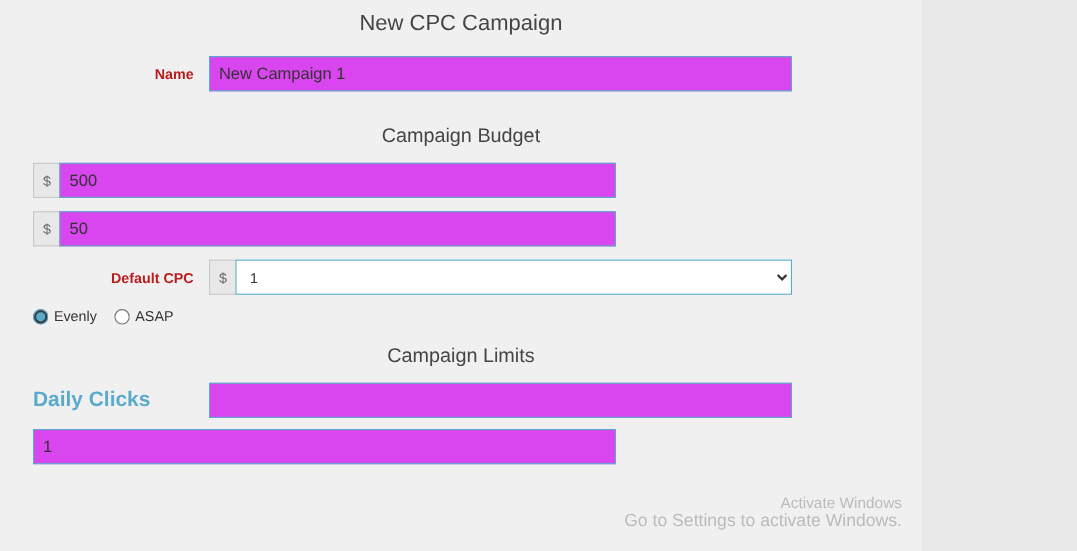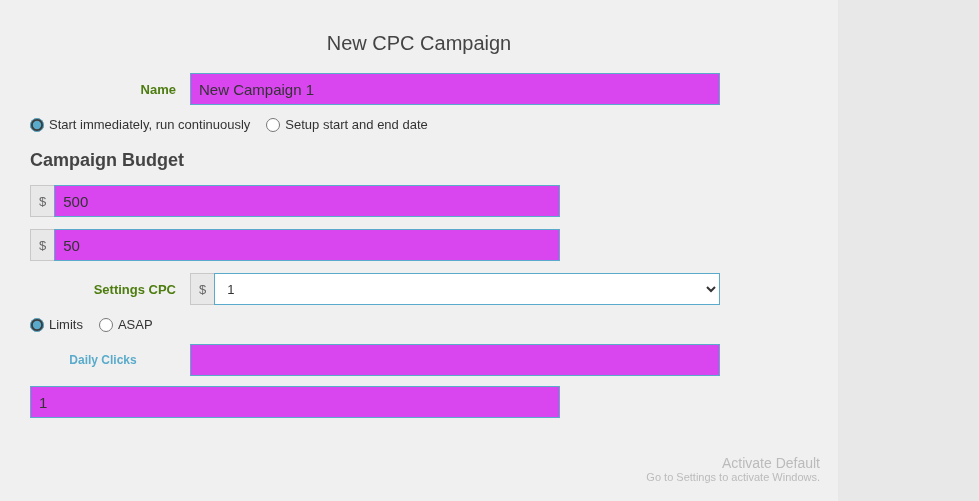--- a/index.html
+++ b/index.html
@@ -8,37 +8,37 @@
       font-family: Arial, sans-serif;
       font-size: 13px;
       color: #333;
       width: 979px;
       min-height: 501px;
     }
     .page-wrapper {
       background: #f0f0f0;
       width: 838px;
       min-height: 501px;
-      padding: 32px 30px 30px 30px;
+      padding: 10px 30px 30px 30px;
       position: relative;
     }
     .section-title {
       text-align: center;
       font-size: 20px;
       font-weight: normal;
       color: #444;
       margin-bottom: 18px;
     }
     .form-row {
       display: flex;
       align-items: center;
       margin-bottom: 12px;
     }
     .form-label {
-      color: #4d7c0f;
+      color: #b91c1c;
       font-weight: bold;
       text-align: right;
       min-width: 160px;
       padding-right: 14px;
       font-size: 13px;
     }
     .form-label-plain {
       color: #333;
       font-weight: bold;
       text-align: right;
@@ -106,23 +106,23 @@
       width: 14px;
       height: 14px;
       cursor: pointer;
     }
     .radio-option label {
       font-size: 13px;
       color: #333;
       cursor: pointer;
     }
     .sub-section-title {
-      text-align: left;
+      text-align: center;
       font-size: 18px;
-      font-weight: bold;
+      font-weight: normal;
       color: #444;
       margin: 18px 0 14px 0;
     }
     .question-mark {
       display: inline-block;
       background: #aaa;
       color: #fff;
       border-radius: 50%;
       width: 14px;
       height: 14px;
@@ -138,21 +138,21 @@
       right: 18px;
       text-align: right;
       color: #aaa;
       font-size: 12px;
     }
     .activate-watermark .line1 {
       font-size: 14px;
       color: #bbb;
     }
     .activate-watermark .line2 {
-      font-size: 11px;
+      font-size: 16px;
       color: #bbb;
     }
     .daily-budget-question {
       display: flex;
       align-items: center;
       justify-content: flex-end;
       min-width: 250px;
       padding-right: 14px;
       text-align: right;
     }
@@ -169,24 +169,24 @@
       margin: 18px 0 14px 0;
     }
     .limit-row {
       display: flex;
       align-items: center;
       margin-bottom: 10px;
     }
     .limit-label {
       color: #5aabcb;
       font-weight: bold;
-      text-align: center;
+      text-align: left;
       min-width: 160px;
       padding-right: 14px;
-      font-size: 12px;
+      font-size: 19px;
     }
     .limit-input {
       border: 1px solid #c8c8c8;
       background: #fff;
       padding: 5px 8px;
       font-size: 13px;
       height: 32px;
       outline: none;
       color: #333;
       width: 530px;
@@ -210,82 +210,73 @@
   <h1 class="section-title">New CPC Campaign</h1>
 
   <div class="form-row">
     <div class="form-label">Name</div>
     <div class="input-wrapper">
       <input type="text" class="input-full" value="New Campaign 1" style="">
     </div>
   </div>
 
   <div class="form-row">
-    <div class="radio-group">
-      <div class="radio-option">
-        <input type="radio" name="start" id="start1" checked="" style="">
-        <label for="start1">Start immediately, run continuously</label>
-      </div>
-      <div class="radio-option">
-        <input type="radio" name="start" id="start2" style="">
-        <label for="start2">Setup start and end date</label>
-      </div>
-    </div>
   </div>
 
   <h2 class="sub-section-title">Campaign Budget</h2>
 
   <div class="form-row">
     <div class="input-wrapper">
       <span class="input-prefix">$</span>
       <input type="text" class="input-with-prefix" value="500" style="">
     </div>
   </div>
 
   <div class="form-row">
     <div class="input-wrapper">
       <span class="input-prefix">$</span>
       <input type="text" class="input-with-prefix" value="50" style="">
     </div>
   </div>
 
   <div class="form-row">
-    <div class="form-label">Settings CPC</div>
+    <div class="form-label">Default CPC</div>
     <div class="input-wrapper">
       <span class="input-prefix">$</span>
       <select class="cpc-select">
         <option value="1" selected="">1</option>
         <option value="2">2</option>
         <option value="3">3</option>
         <option value="5">5</option>
       </select>
     </div>
   </div>
 
   <div class="form-row">
     <div class="radio-group">
       <div class="radio-option">
         <input type="radio" name="spend" id="spend1" checked="" style="">
-        <label for="spend1">Limits</label>
+        <label for="spend1">Evenly</label>
       </div>
       <div class="radio-option">
         <input type="radio" name="spend" id="spend2" style="">
         <label for="spend2">ASAP</label>
       </div>
     </div>
   </div>
 
+  <h2 class="campaign-limits-title">Campaign Limits</h2>
 
   <div class="limit-row">
     <div class="limit-label">Daily Clicks</div>
     <input type="text" class="limit-input" value="" style="">
   </div>
 
   <div class="limit-row">
     <input type="text" class="limit-input-value" value="1" style="">
   </div>
 
   <div class="activate-watermark">
-    <div class="line1">Activate Default</div>
+    <div class="line1">Activate Windows</div>
     <div class="line2">Go to Settings to activate Windows.</div>
   </div>
 
 </div>
 
 </body></html>

